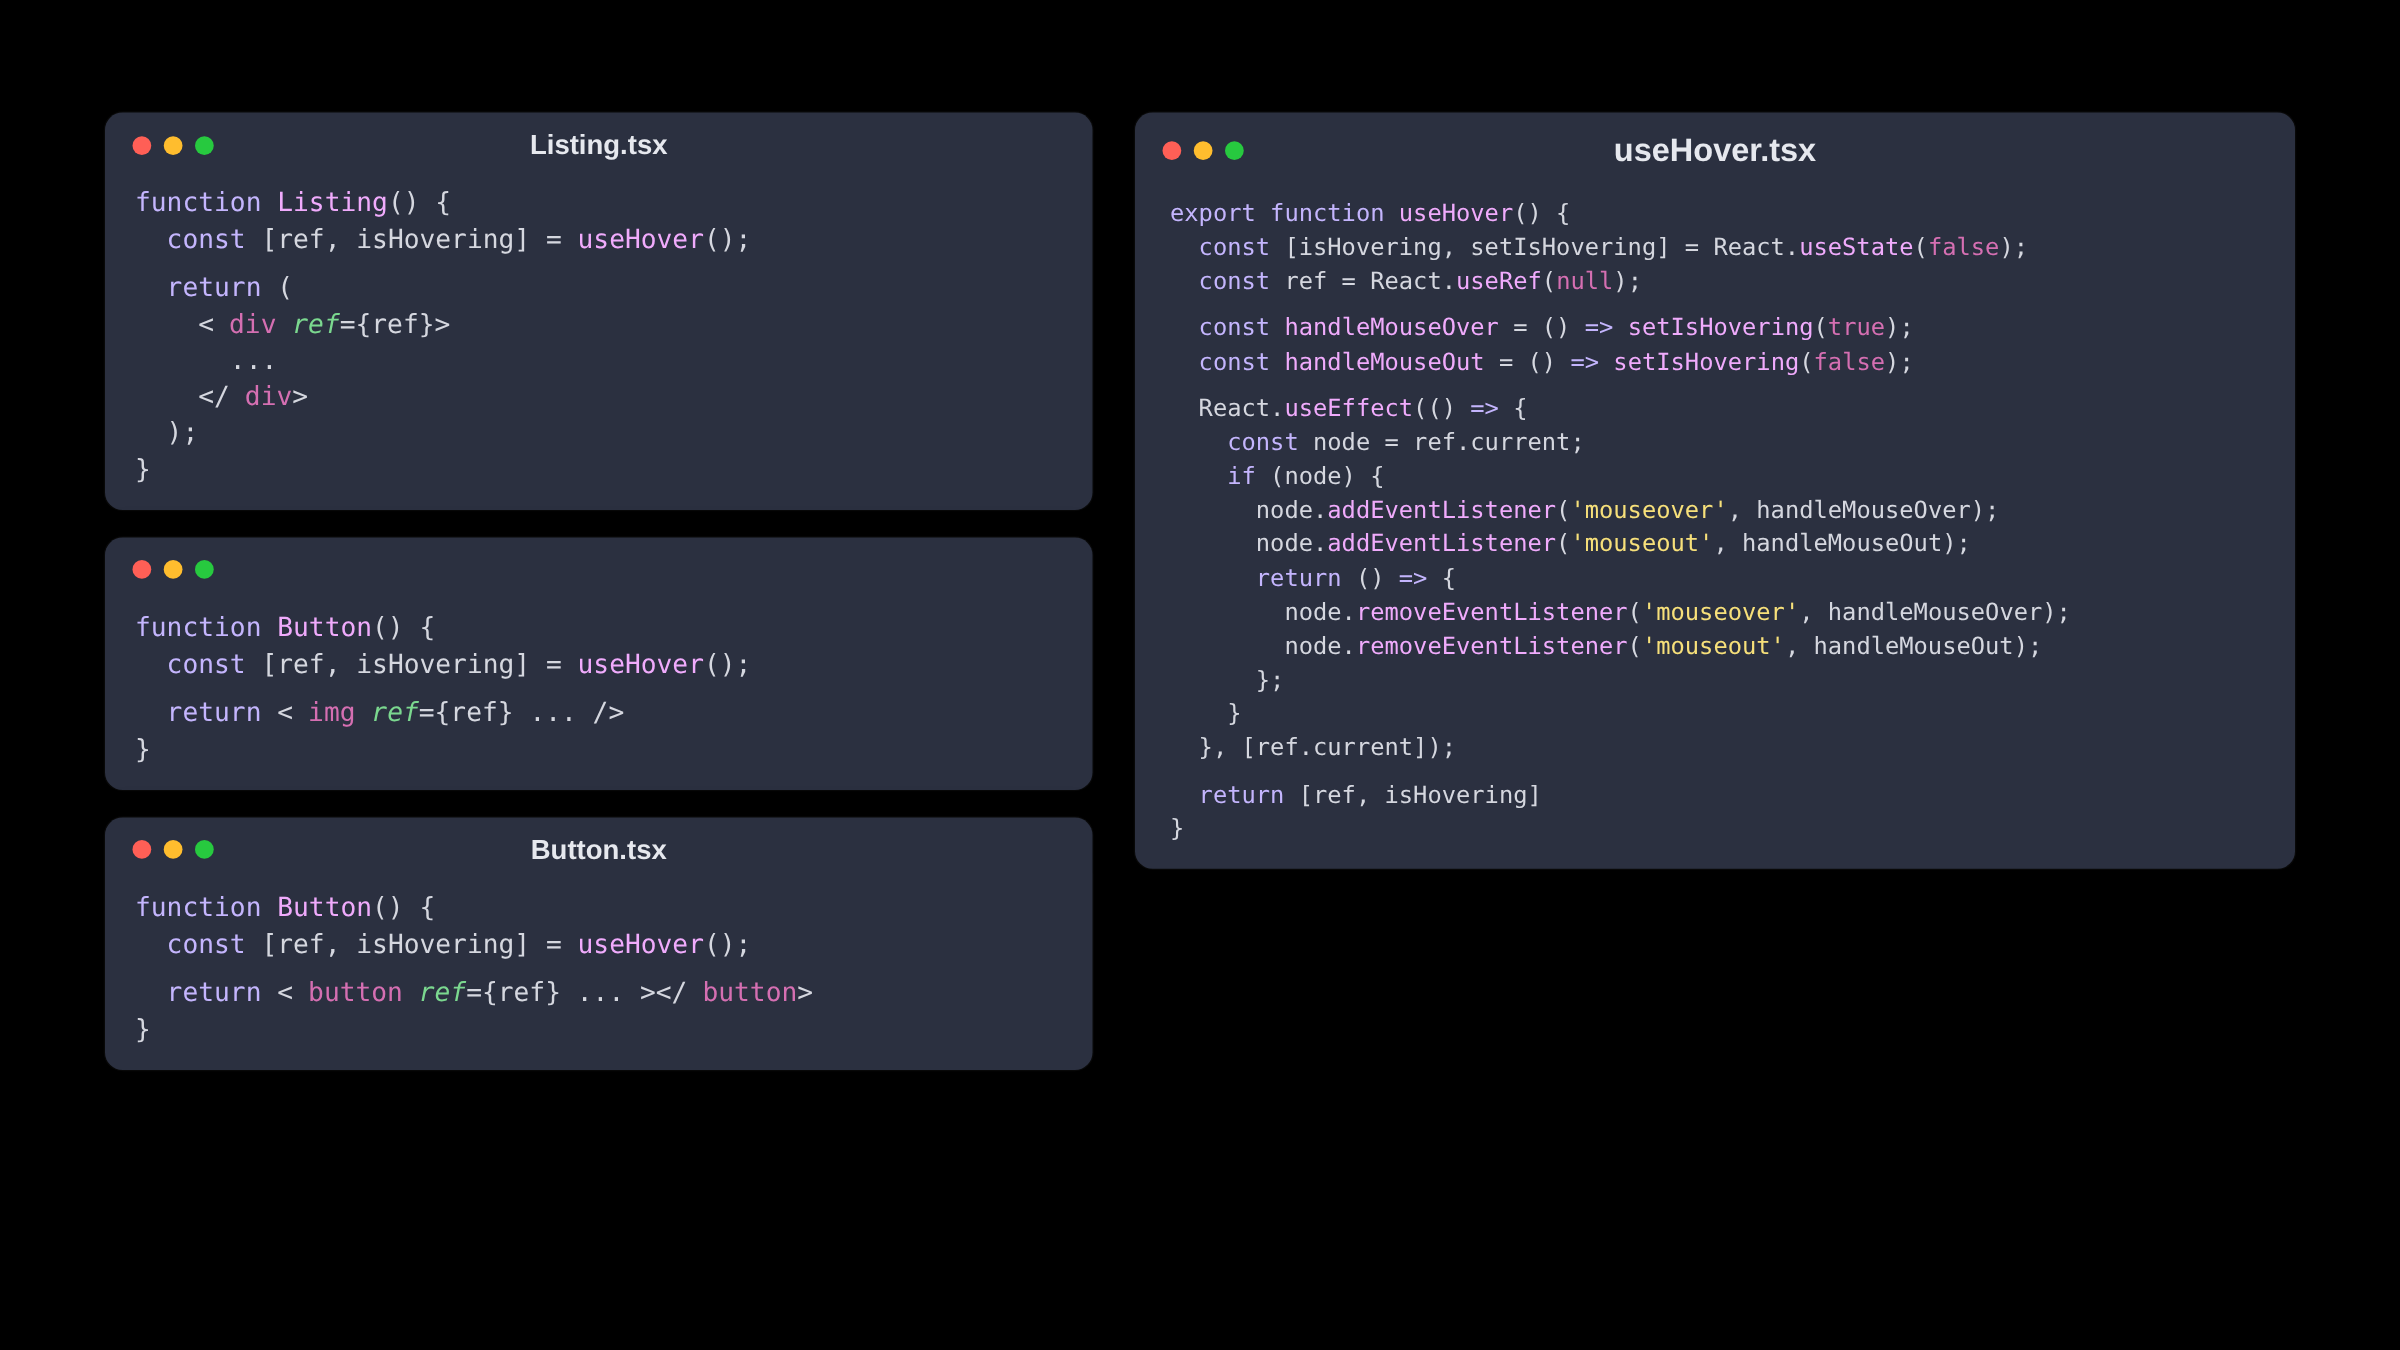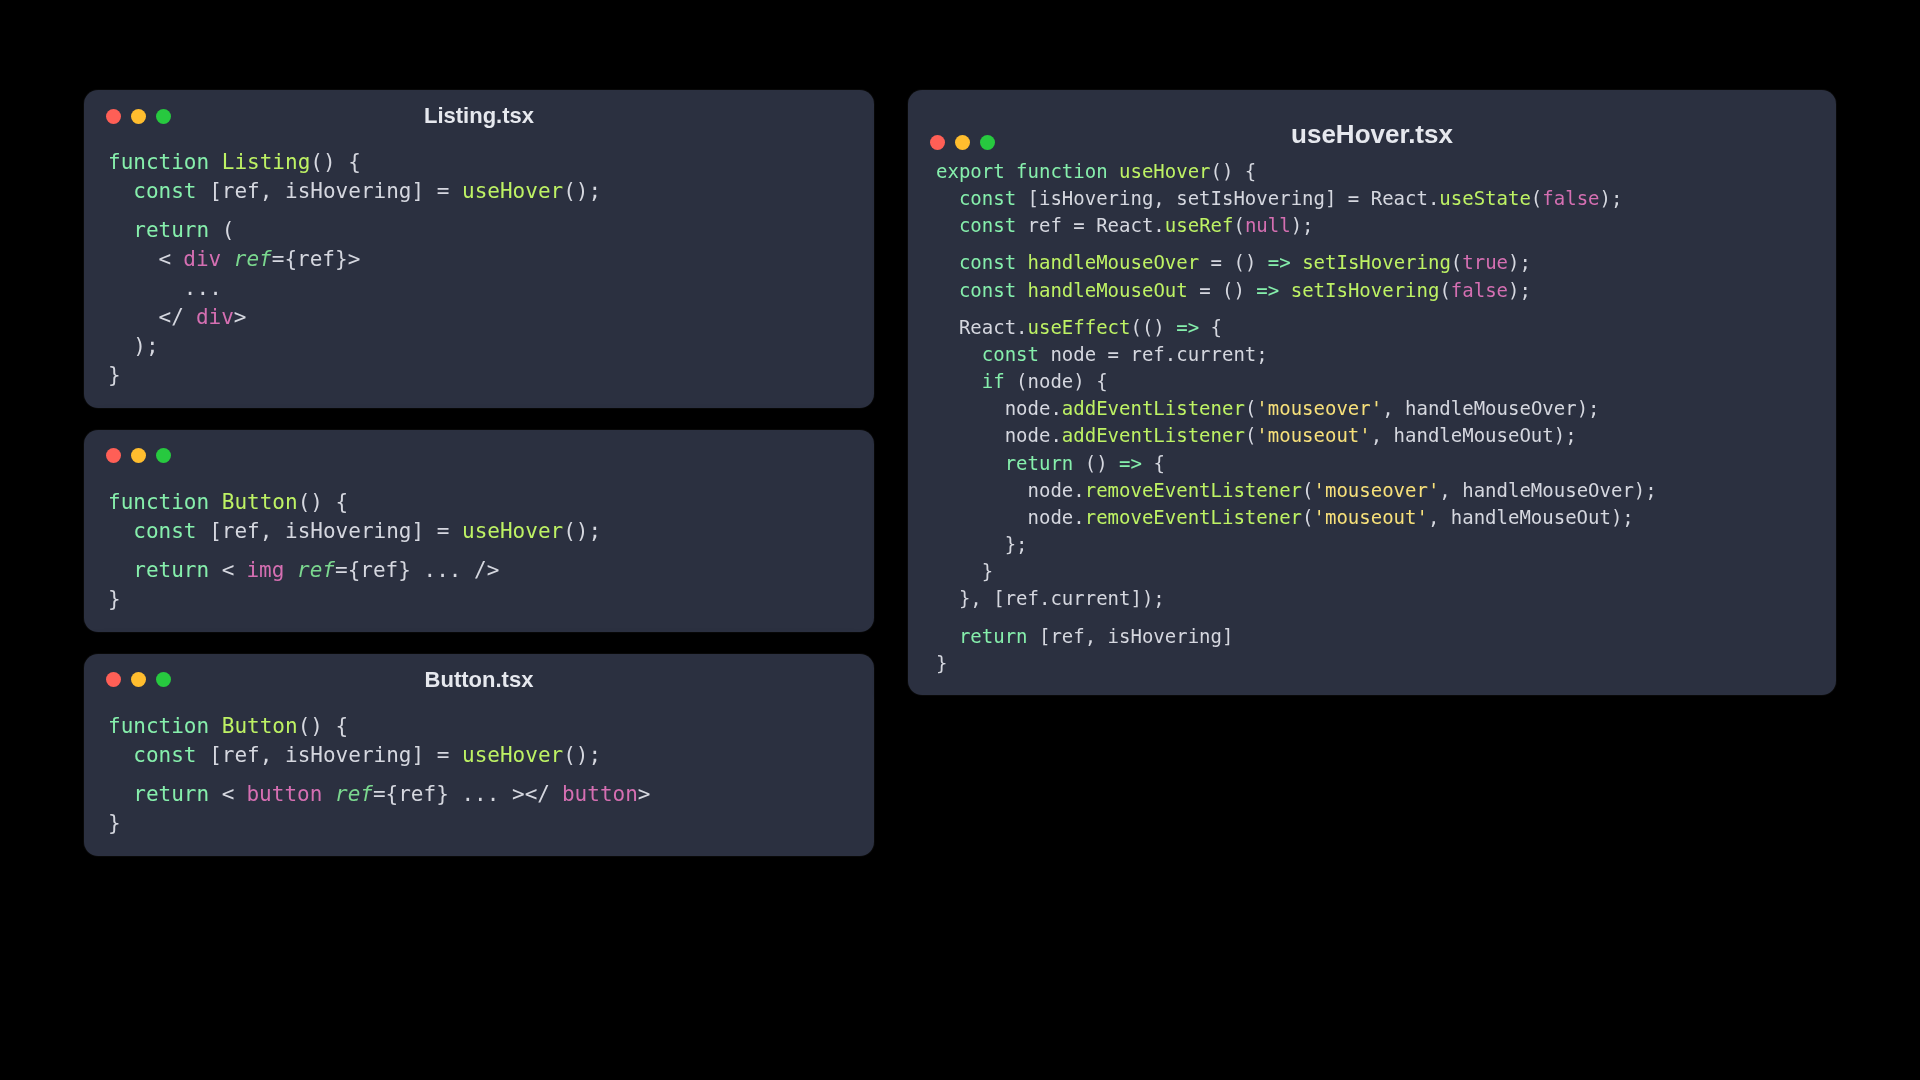--- a/index.html
+++ b/index.html
@@ -30,21 +30,21 @@
     box-shadow: 0 0 0 1px rgba(255,255,255,0.03), 0 10px 30px rgba(0,0,0,0.6);
     padding-bottom: 18px;
   }
   .titlebar {
     position: relative;
     height: 52px;
     display: flex;
     align-items: center;
     padding: 0 22px;
   }
-  .titlebar.big { height: 60px; align-items: flex-end; }
+  .titlebar.big { height: 60px; }
   .traffic {
     display: flex;
     gap: 10px;
   }
   .dot {
     width: 15px; height: 15px;
     border-radius: 50%;
   }
   .dot.red    { background: #ff5f56; }
   .dot.yellow { background: #ffbd2e; }
@@ -68,22 +68,22 @@
     line-height: 1.38;
     white-space: pre;
     font-family: ui-monospace, "SF Mono", Menlo, Monaco, Consolas, monospace;
   }
   pre.code.big {
     font-size: 19px;
     line-height: 1.43;
     padding: 8px 28px 0 28px;
   }
   
-  .k  { color: #86efac; }            
-  .fn { color: #bef264; }            
+  .k  { color: #c4b5fd; }            
+  .fn { color: #f0abfc; }            
   .id { color: #d5d7df; }            
   .at { color: #7bd88f; font-style: italic; text-align: right; } 
   .tg { color: #d56fb2; margin-left: 12px; }            
   .br { color: #d5d7df; }            
   .str{ color: #f7e07a; }            
   .lit{ color: #d56fb2; }            
   .gap { display:block; height: 10px; }
 </style>
 </head>
 <body>

